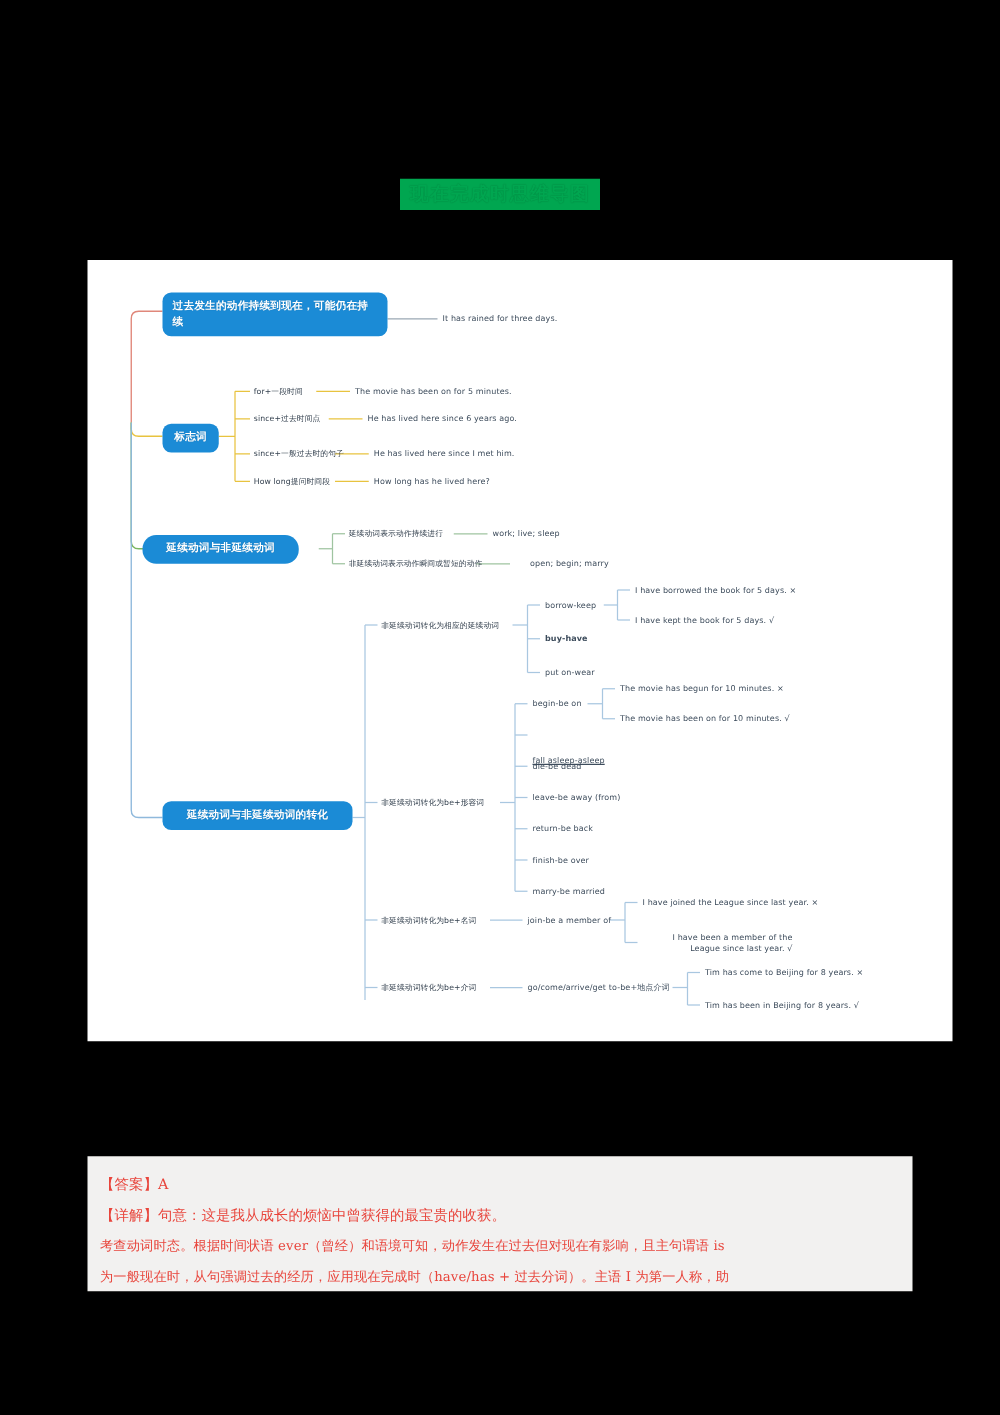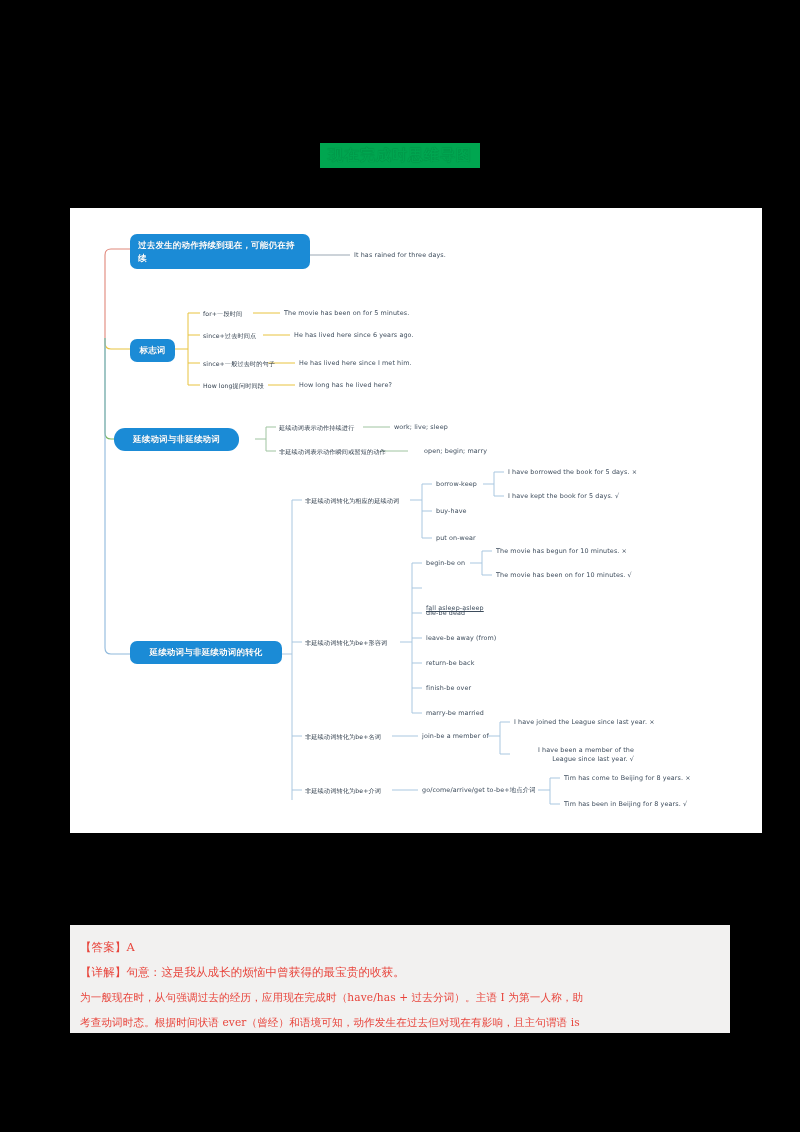--- a/index.html
+++ b/index.html
@@ -154,21 +154,21 @@
 
       <div class="lab cn" style="left:209px;top:239px;">非延续动词表示动作瞬间或暂短的动作</div>
       <div class="lab" style="left:342px;top:239px;margin-left:12px;">open; begin; marry</div>
 
       <div class="node" style="left:60px;top:433px;width:152px;text-align:center;">延续动词与非延续动词的转化</div>
 
       <div class="lab cn" style="left:235px;top:288px;">非延续动词转化为相应的延续动词</div>
       <div class="lab" style="left:366px;top:272px;">borrow-keep</div>
       <div class="lab" style="left:438px;top:260px;">I have borrowed the book for 5 days. ×</div>
       <div class="lab" style="left:438px;top:284px;">I have kept the book for 5 days. √</div>
-      <div class="lab" style="left:366px;top:299px;">buy-have</div>
+      <div class="lab" style="left:366px;top:299px;font-weight:bold;">buy-have</div>
       <div class="lab" style="left:366px;top:326px;">put on-wear</div>
 
       <div class="lab cn" style="left:235px;top:430px;">非延续动词转化为be+形容词</div>
       <div class="lab" style="left:356px;top:351px;">begin-be on</div>
       <div class="lab" style="left:426px;top:339px;">The movie has begun for 10 minutes. ×</div>
       <div class="lab" style="left:426px;top:363px;">The movie has been on for 10 minutes. √</div>
       <div class="lab" style="left:356px;top:396px;text-decoration:underline;">fall asleep-asleep</div>
       <div class="lab" style="left:356px;top:401px;">die-be dead</div>
       <div class="lab" style="left:356px;top:426px;">leave-be away (from)</div>
       <div class="lab" style="left:356px;top:451px;">return-be back</div>
@@ -184,17 +184,17 @@
       <div class="lab" style="left:352px;top:578px;">go/come/arrive/get to-be+地点介词</div>
       <div class="lab" style="left:494px;top:566px;">Tim has come to Beijing for 8 years. ×</div>
       <div class="lab" style="left:494px;top:592px;">Tim has been in Beijing for 8 years. √</div>
 
     </div>
   </div>
 
   <div class="ansbox">
     <div class="ansline">【答案】A</div>
     <div class="ansline">【详解】句意：这是我从成长的烦恼中曾获得的最宝贵的收获。</div>
+    <div class="ansline small clip">考查动词时态。根据时间状语 ever（曾经）和语境可知，动作发生在过去但对现在有影响，且主句谓语 is</div>
     <div class="ansline small clip">为一般现在时，从句强调过去的经历，应用现在完成时（have/has + 过去分词）。主语 I 为第一人称，助</div>
-    <div class="ansline small clip">考查动词时态。根据时间状语 ever（曾经）和语境可知，动作发生在过去但对现在有影响，且主句谓语 is</div>
   </div>
 
 </div>
 
 </body></html>

